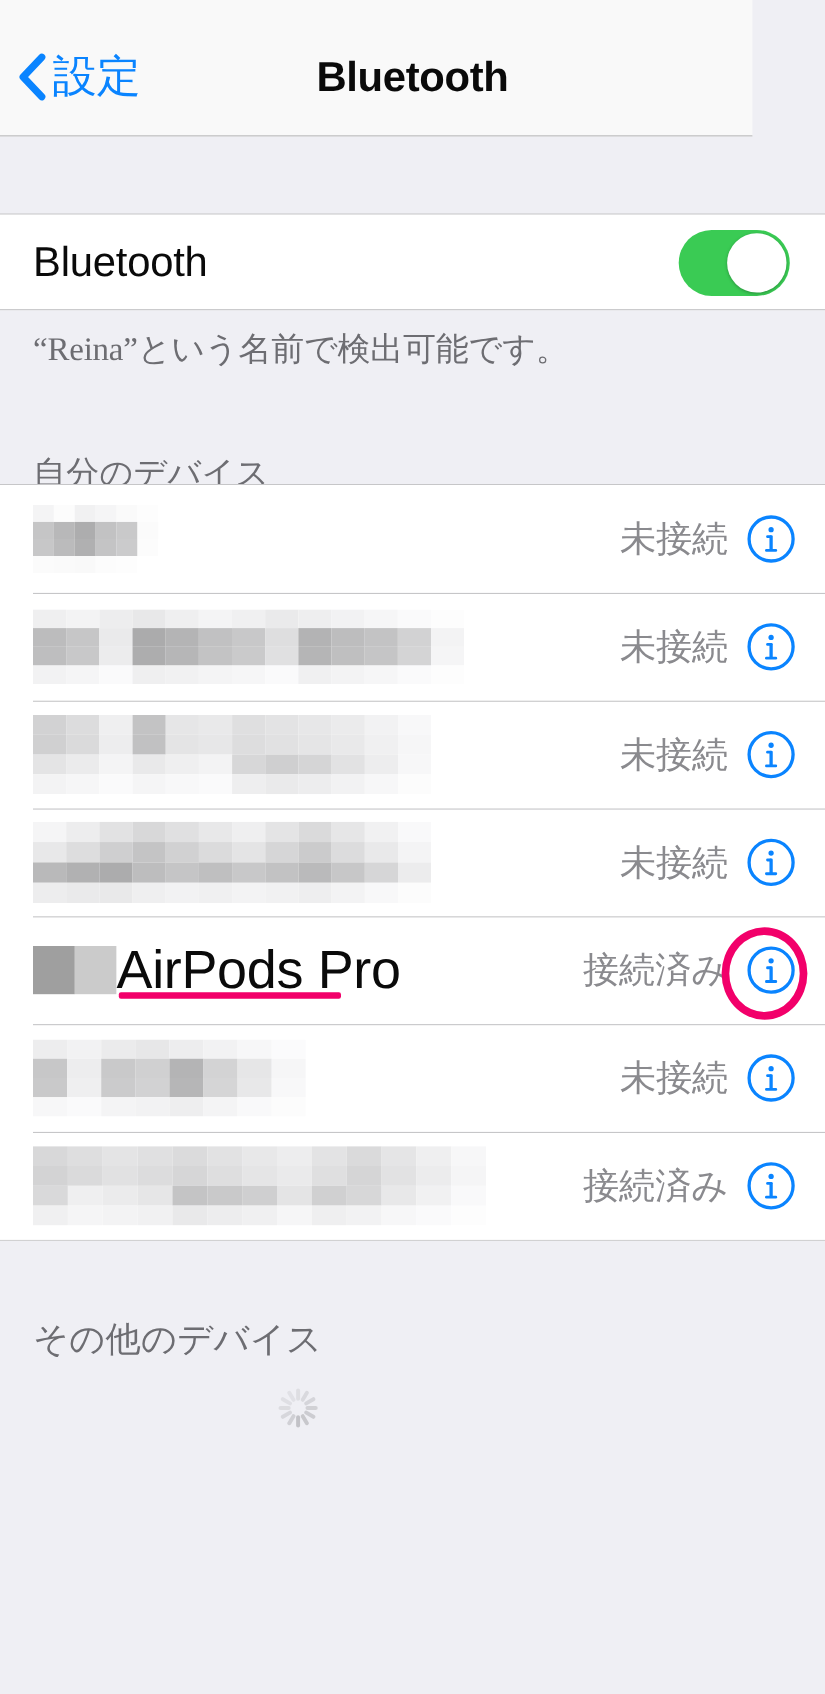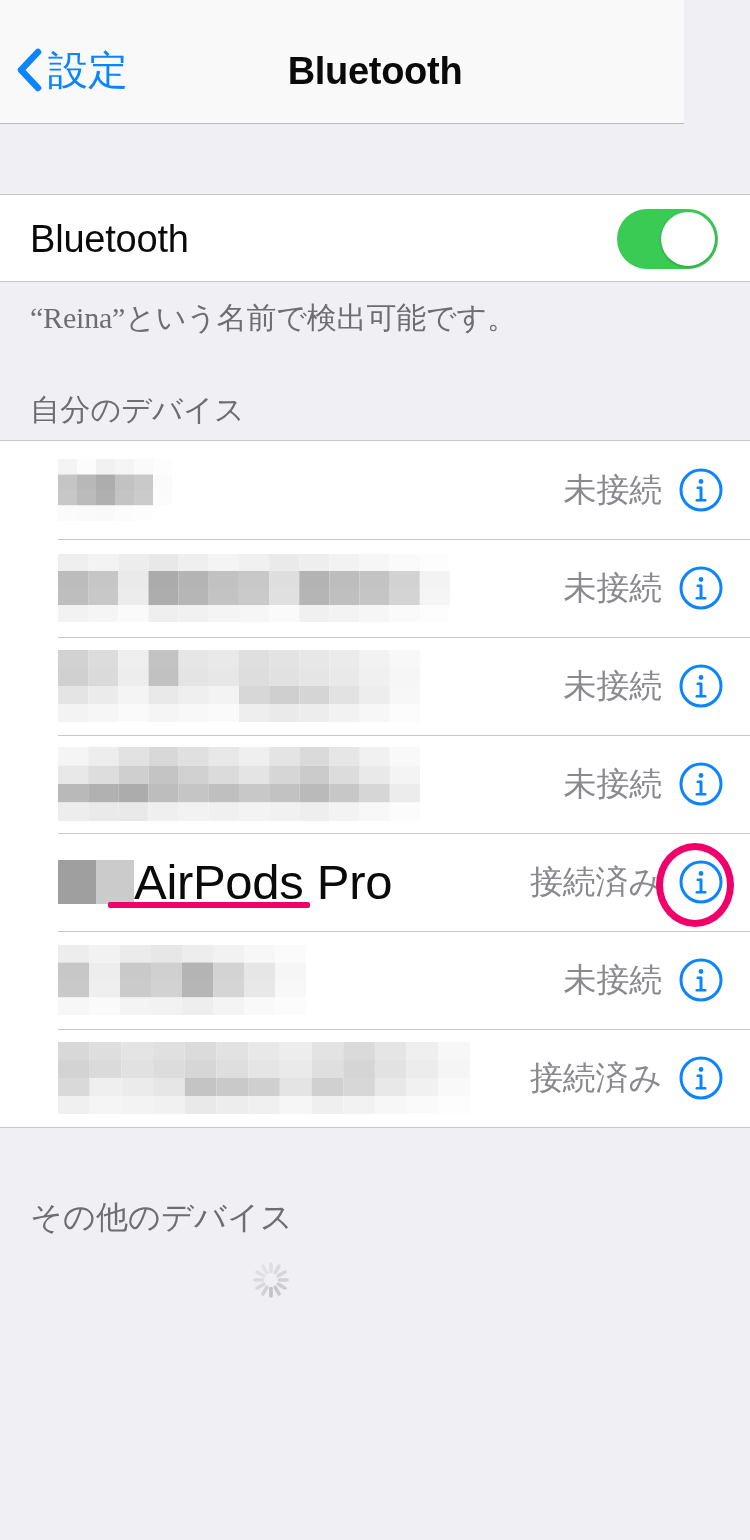--- a/index.html
+++ b/index.html
@@ -132,33 +132,33 @@
     font-family: Liberation Serif, serif;
   }
 
   
   .section-header {
     position: absolute;
     left: 30px;
     font-size: 30px;
     color: #6D6D72;
     letter-spacing: 0.2px;
+    margin-top: 20px;
   }
   #my-devices-header { top: 390px; }
 
   
   #device-group {
     top: 440px;
     height: 688px;
   }
   .device-row {
     position: relative;
     height: 98px;
     background: #FFFFFF;
-    margin-left: 28px;
   }
   .device-row + .device-row::before {
     content: "";
     position: absolute;
     left: 30px;
     right: 0;
     top: 0;
     height: 1px;
     background: #C6C6C8;
   }

